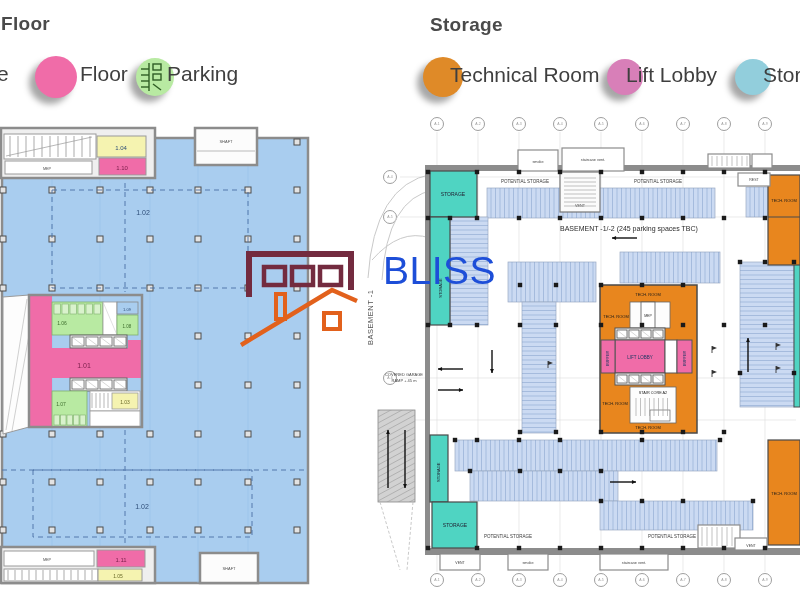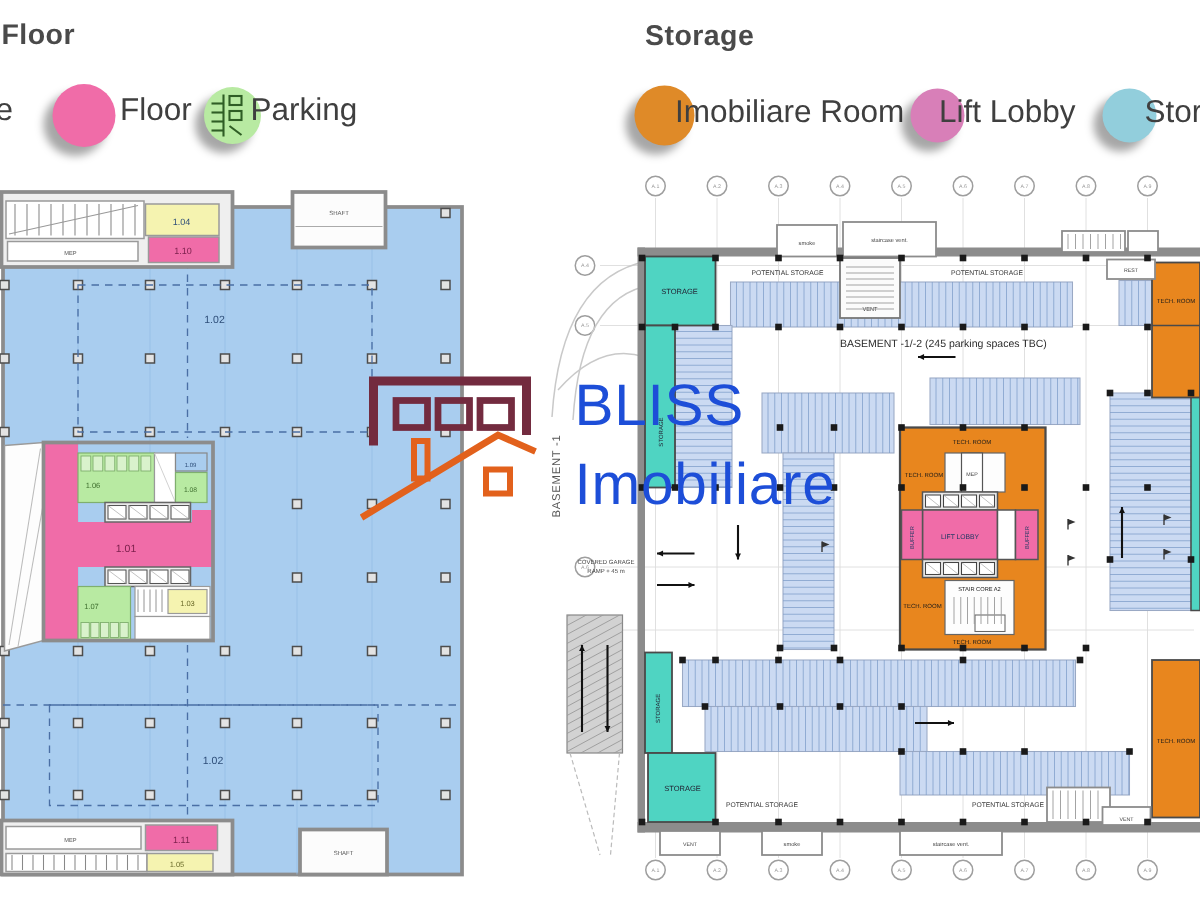--- a/index.html
+++ b/index.html
@@ -33,21 +33,21 @@
         <line x1="5" y1="29" x2="13" y2="29"></line>
       <rect x="17" y="6" width="8" height="6"></rect>
         <rect x="17" y="16" width="8" height="6"></rect>
       <line x1="17" y1="26" x2="25" y2="32"></line>
     </g>
   </svg>
 </div>
 <div class="leg-label" style="left:167px;top:62px">Parking</div>
 
 <div class="circle" style="left:423px;top:57px;width:40px;height:40px;background:#DF8A28"></div>
-<div class="leg-label" style="left:450px;top:63px">Imobiliare Room</div>
+<div class="leg-label" style="left:450px;top:63px">Technical Room</div>
 <div class="circle" style="left:607px;top:59px;width:36px;height:36px;background:#D87FB8"></div>
 <div class="leg-label" style="left:626px;top:63px">Lift Lobby</div>
 <div class="circle" style="left:735px;top:59px;width:36px;height:36px;background:#92CEDC"></div>
 <div class="leg-label" style="left:763px;top:63px">Storage</div>
 
 <svg id="leftplan" style="left:0;top:125px" width="312" height="460" viewBox="0 0 312 460">
   <rect x="2" y="13" width="306" height="445" fill="#A9CDEF" stroke="#8C8C8C" stroke-width="2.5"></rect>
   <g id="lp-under">
       <line x1="52" y1="13" x2="52" y2="458" stroke="#93BCE4" stroke-width="0.5"></line>
       <line x1="100" y1="13" x2="100" y2="458" stroke="#93BCE4" stroke-width="0.5"></line>
@@ -891,15 +891,14 @@
     <path d="M4,47 L4,4 L106,4 L106,40" fill="none" stroke="#732B3F" stroke-width="6"></path>
     <rect x="19" y="17" width="21" height="18" fill="none" stroke="#732B3F" stroke-width="4.5"></rect>
     <rect x="47" y="17" width="21" height="18" fill="none" stroke="#732B3F" stroke-width="4.5"></rect>
     <rect x="75" y="17" width="21" height="18" fill="none" stroke="#732B3F" stroke-width="4.5"></rect>
     <path d="M-4,95 L87,40 L112,51" fill="none" stroke="#E2611C" stroke-width="4.5"></path>
     <rect x="31" y="44" width="9" height="25" fill="none" stroke="#E2611C" stroke-width="4"></rect>
     <rect x="79" y="63" width="16" height="16" fill="none" stroke="#E2611C" stroke-width="4"></rect>
   </svg>
   <div id="logo-text">
     <div>BLISS</div>
-    <div>Imobiliare</div>
   </div>
 </div>
 
 </body></html>

